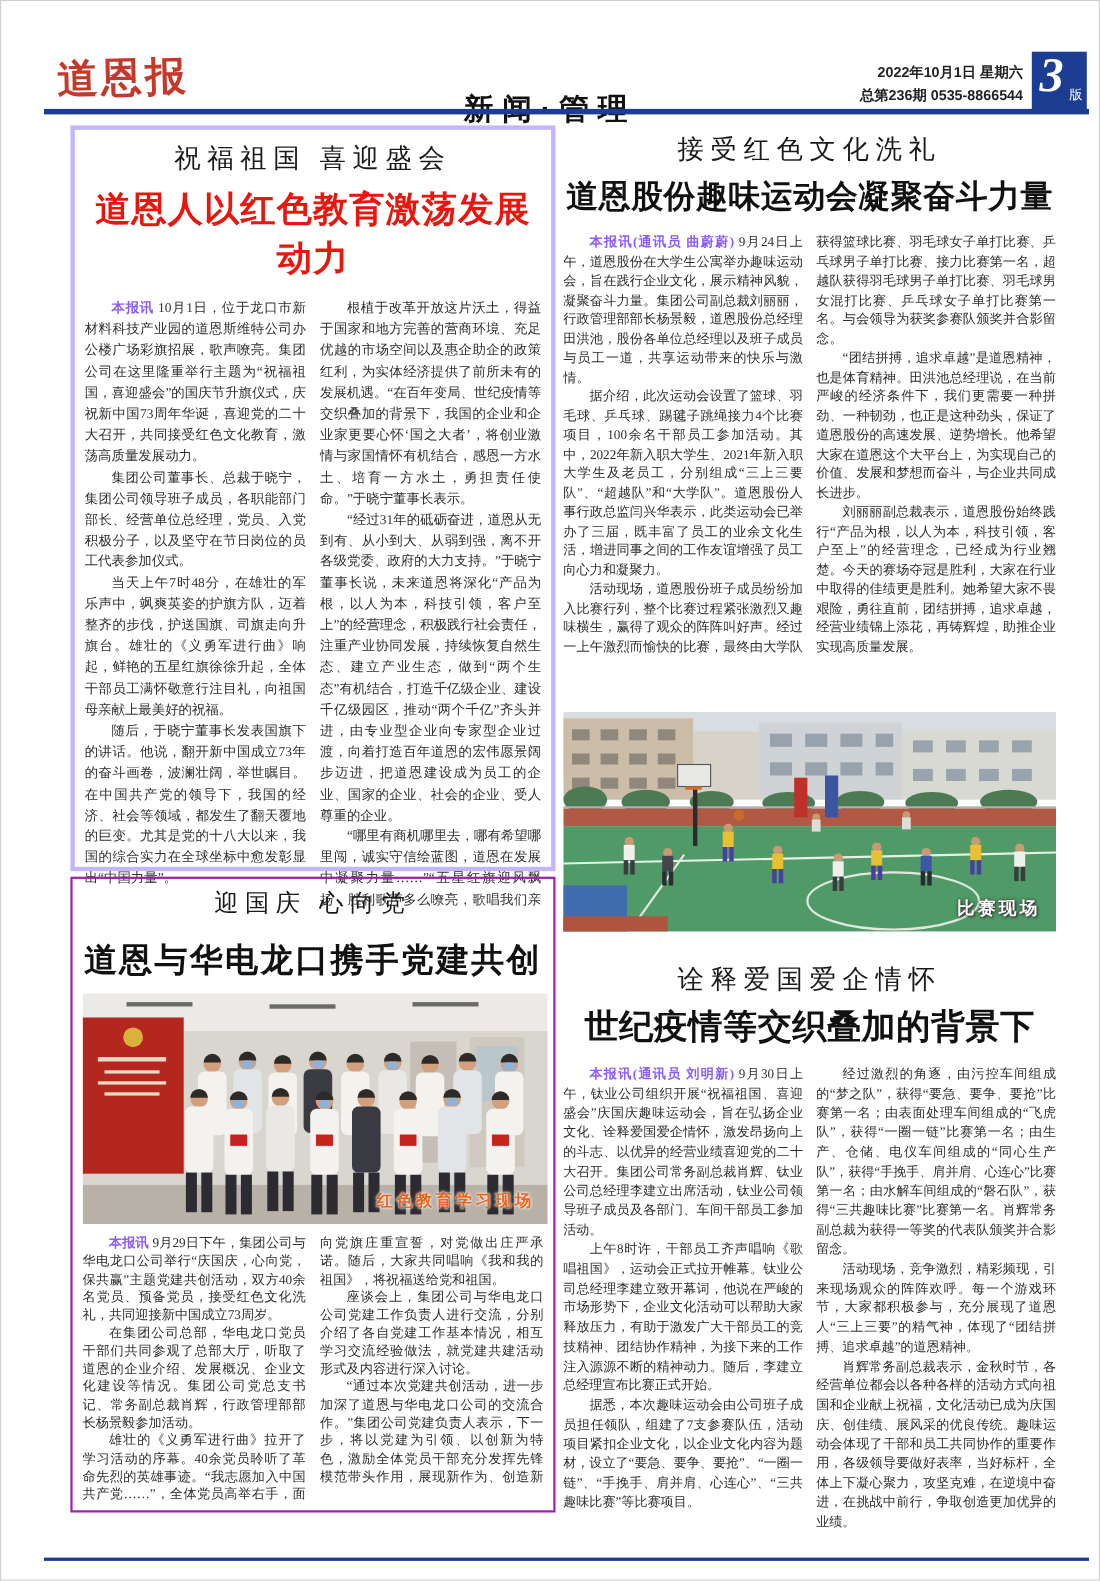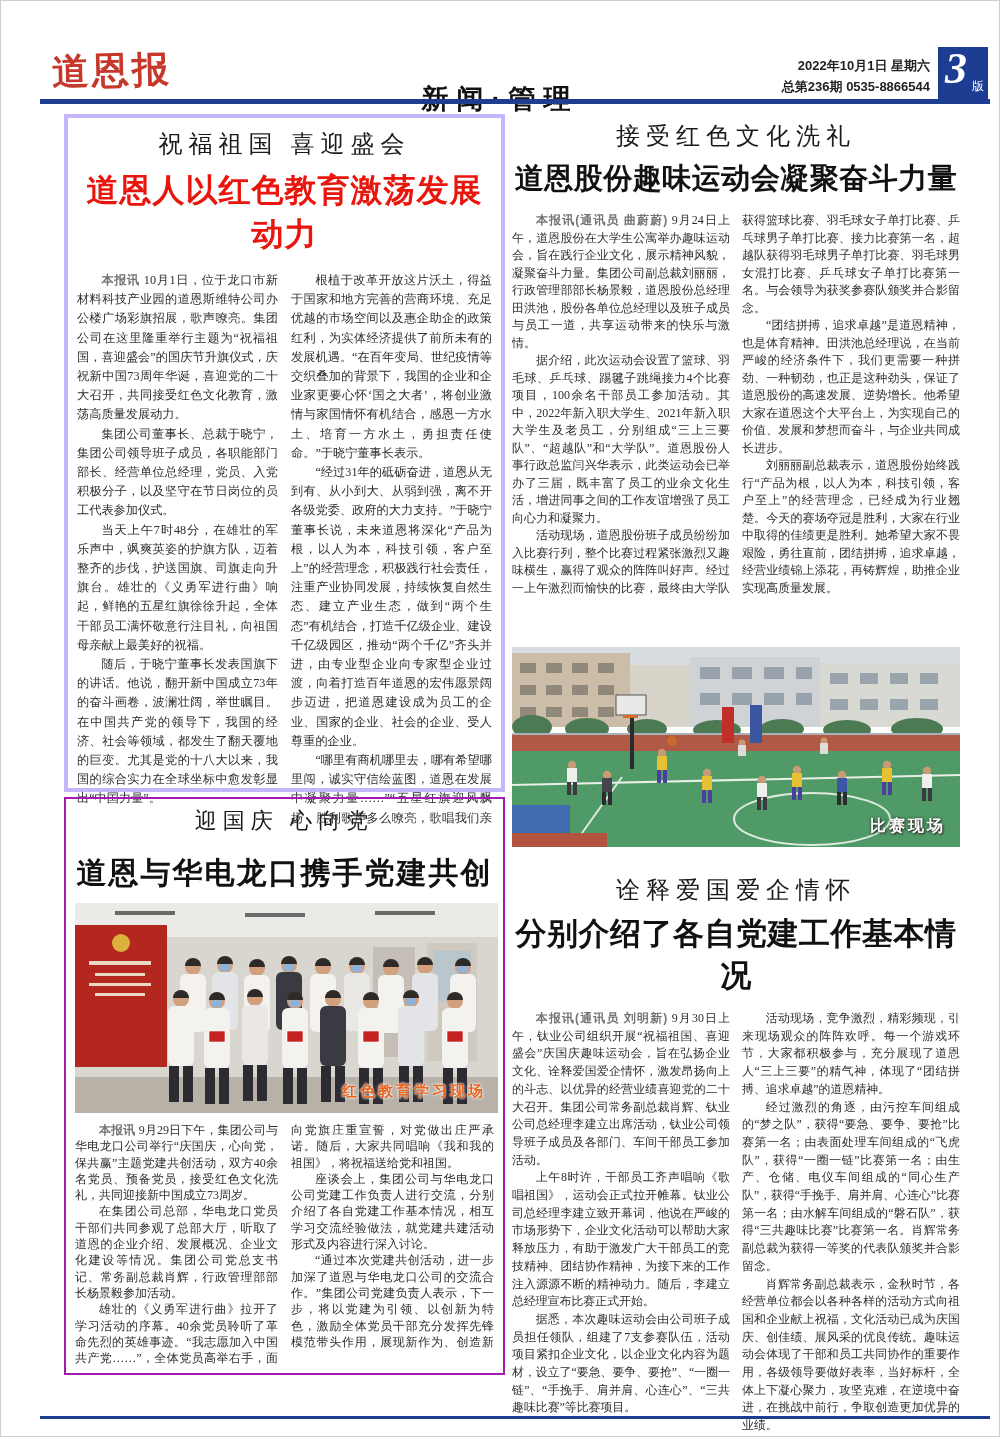--- a/index.html
+++ b/index.html
@@ -13,21 +13,21 @@
   .page-badge .num{position:absolute;left:7px;top:-4px;font-size:44px;font-style:italic;font-weight:bold;font-family:"Liberation Serif","DejaVu Serif",serif;}
   .page-badge .unit{position:absolute;right:4px;bottom:7px;font-size:12px;font-family:"Liberation Sans","DejaVu Sans",sans-serif;}
   .header-rule{position:absolute;left:40px;top:99px;width:950px;height:5px;background:#1c3d92;}
   .footer-rule{position:absolute;left:40px;top:1416px;width:950px;height:3px;background:#1c3d92;}
   
   .kicker{text-align:center;font-size:24px;letter-spacing:6px;color:#1a1a1a;font-family:"Liberation Serif","DejaVu Serif",serif;}
   .headline{text-align:center;font-weight:bold;font-family:"Liberation Sans","DejaVu Sans",sans-serif;color:#111;}
   .headline.red{color:#e8160c;}
   .cols{column-count:2;text-align:justify;overflow:hidden;}
   .para{margin:0;text-indent:2em;}
-  .para b{font-family:Liberation Sans, sans-serif;font-weight:bold;color:#737373;}
+  .para b{font-family:Liberation Serif, serif;font-weight:bold;color:#8b5cf6;}
   
   .box1{position:absolute;left:64px;top:114px;width:441px;height:678px;border:4px solid #c4b5fd;box-sizing:border-box;padding:10px 9px 0;}
   .box1 .headline{font-size:32px;margin-top:9px;letter-spacing:1px;}
   .box1 .cols{margin-top:14px;height:560px;column-gap:13px;font-size:12.2px;line-height:19.2px;}
   .box3{position:absolute;left:64px;top:797px;width:441px;height:578px;border:2px solid #a21caf;box-sizing:border-box;padding:7px 9px 0;}
   .box3 .kicker{font-size:22px;}
   .box3 .headline{font-size:30px;margin-top:17px;letter-spacing:2px;}
   .box3 .cols{margin-top:9px;height:250px;column-gap:13px;font-size:12px;line-height:16.3px;}
   .art2{position:absolute;left:512px;top:120px;width:448px;}
   .art2 .headline{font-size:29px;margin-top:7px;letter-spacing:0.5px;}
@@ -372,24 +372,24 @@
         <p class="para">雄壮的《义勇军进行曲》拉开了学习活动的序幕。40余党员聆听了革命先烈的英雄事迹。“我志愿加入中国共产党……”，全体党员高举右手，面向党旗庄重宣誓，对党做出庄严承诺。随后，大家共同唱响《我和我的祖国》，将祝福送给党和祖国。</p>
         <p class="para">座谈会上，集团公司与华电龙口公司党建工作负责人进行交流，分别介绍了各自党建工作基本情况，相互学习交流经验做法，就党建共建活动形式及内容进行深入讨论。</p>
         <p class="para">“通过本次党建共创活动，进一步加深了道恩与华电龙口公司的交流合作。”集团公司党建负责人表示，下一步，将以党建为引领、以创新为特色，激励全体党员干部充分发挥先锋模范带头作用，展现新作为、创造新业绩、开拓新局面，实现党建工作与企业发展的高度融合。</p>
       </div>
 
   </div>
 </div>
 
 <div class="art4">
   <div class="kicker">诠释爱国爱企情怀</div>
-  <div class="headline">分别介绍了各自党建工作基本情况</div>
+  <div class="headline">世纪疫情等交织叠加的背景下</div>
   <div class="cols">
     <div>
         <p class="para"><b>本报讯(通讯员 刘明新) </b>9月30日上午，钛业公司组织开展“祝福祖国、喜迎盛会”庆国庆趣味运动会，旨在弘扬企业文化、诠释爱国爱企情怀，激发昂扬向上的斗志、以优异的经营业绩喜迎党的二十大召开。集团公司常务副总裁肖辉、钛业公司总经理李建立出席活动，钛业公司领导班子成员及各部门、车间干部员工参加活动。</p>
         <p class="para">上午8时许，干部员工齐声唱响《歌唱祖国》，运动会正式拉开帷幕。钛业公司总经理李建立致开幕词，他说在严峻的市场形势下，企业文化活动可以帮助大家释放压力，有助于激发广大干部员工的竞技精神、团结协作精神，为接下来的工作注入源源不断的精神动力。随后，李建立总经理宣布比赛正式开始。</p>
         <p class="para">据悉，本次趣味运动会由公司班子成员担任领队，组建了7支参赛队伍，活动项目紧扣企业文化，以企业文化内容为题材，设立了“要急、要争、要抢”、“一圈一链”、“手挽手、肩并肩、心连心”、“三共趣味比赛”等比赛项目。</p>
+        <p class="para">经过激烈的角逐，由污控车间组成的“梦之队”，获得“要急、要争、要抢”比赛第一名；由表面处理车间组成的“飞虎队”，获得“一圈一链”比赛第一名；由生产、仓储、电仪车间组成的“同心生产队”，获得“手挽手、肩并肩、心连心”比赛第一名；由水解车间组成的“磐石队”，获得“三共趣味比赛”比赛第一名。肖辉常务副总裁为获得一等奖的代表队颁奖并合影留念。</p>
         <p class="para">活动现场，竞争激烈，精彩频现，引来现场观众的阵阵欢呼。每一个游戏环节，大家都积极参与，充分展现了道恩人“三上三要”的精气神，体现了“团结拼搏、追求卓越”的道恩精神。</p>
-        <p class="para">经过激烈的角逐，由污控车间组成的“梦之队”，获得“要急、要争、要抢”比赛第一名；由表面处理车间组成的“飞虎队”，获得“一圈一链”比赛第一名；由生产、仓储、电仪车间组成的“同心生产队”，获得“手挽手、肩并肩、心连心”比赛第一名；由水解车间组成的“磐石队”，获得“三共趣味比赛”比赛第一名。肖辉常务副总裁为获得一等奖的代表队颁奖并合影留念。</p>
         <p class="para">肖辉常务副总裁表示，金秋时节，各经营单位都会以各种各样的活动方式向祖国和企业献上祝福，文化活动已成为庆国庆、创佳绩、展风采的优良传统。趣味运动会体现了干部和员工共同协作的重要作用，各级领导要做好表率，当好标杆，全体上下凝心聚力，攻坚克难，在逆境中奋进，在挑战中前行，争取创造更加优异的业绩。</p>
       </div>
   </div>
 </div>
 
 </body></html>

